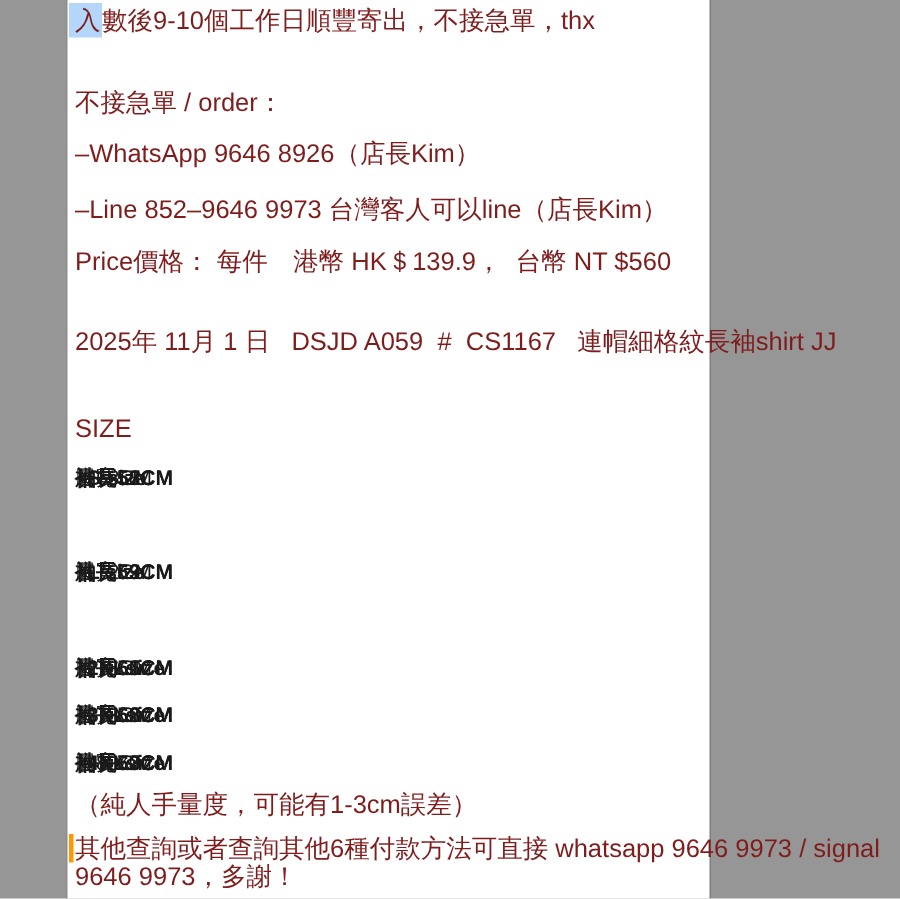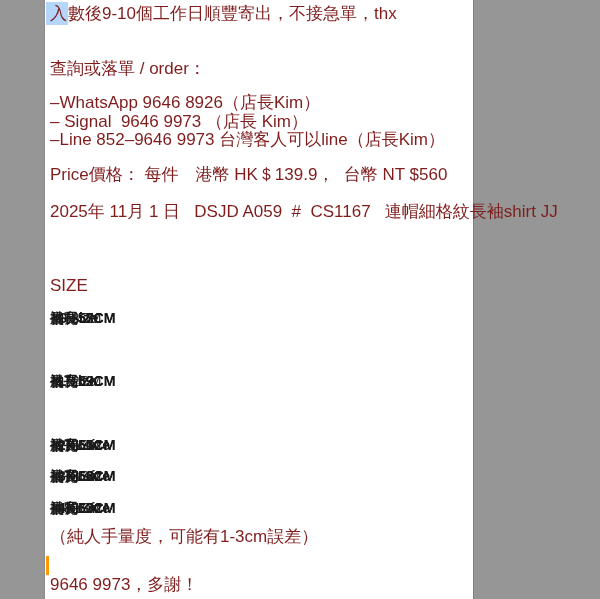--- a/index.html
+++ b/index.html
@@ -36,29 +36,28 @@
     background:#ff9800;
   }
 </style>
 </head>
 <body>
 
 <div class="paper">
 
   <div class="line" style="top:4px"><span class="sel">入</span><span>數後9-10個工作日順豐寄出，不接急單，thx</span></div>
 
-  <div class="line" style="top:59px">查詢或落單 / order：</div>
+  <div class="line" style="top:59px">不接急單 / order：</div>
 
   <div class="line" style="top:93px">–WhatsApp 9646 8926（店長Kim）</div>
-  <div class="line" style="top:112px">– Signal  9646 9973 （店長 Kim）</div>
   <div class="line" style="top:130px">–Line 852–9646 9973 台灣客人可以line（店長Kim）</div>
 
   <div class="line" style="top:165px">Price價格： 每件　港幣 HK＄139.9，  台幣 NT $560</div>
 
-  <div class="line" style="top:202px">2025年 11月 1 日   DSJD A059  #  CS1167   連帽細格紋長袖shirt JJ</div>
+  <div class="line" style="top:218px">2025年 11月 1 日   DSJD A059  #  CS1167   連帽細格紋長袖shirt JJ</div>
 
   <div class="line" style="top:276px">SIZE</div>
 
   <div class="size-row" style="top:308px">
     <span class="c c0">S size</span>
     <span class="c c1">長68CM</span>
     <span class="c c2">胸寬58CM</span>
     <span class="c c3">肩寬51CM</span>
     <span class="c c4">袖長57CM</span>
   </div>
@@ -93,15 +92,16 @@
     <span class="c c0">4XLsize</span>
     <span class="c c1">長80CM</span>
     <span class="c c2">胸寬70CM</span>
     <span class="c c3">肩寬57CM</span>
     <span class="c c4">袖長63CM</span>
   </div>
 
   <div class="line" style="top:527px">（純人手量度，可能有1-3cm誤差）</div>
 
   <div class="caret"></div>
+  <div class="line" style="top:556px">其他查詢或者查詢其他6種付款方法可直接 whatsapp 9646 9973 / signal</div>
   <div class="line" style="top:575px">9646 9973，多謝！</div>
 
 </div>
 
 </body></html>

